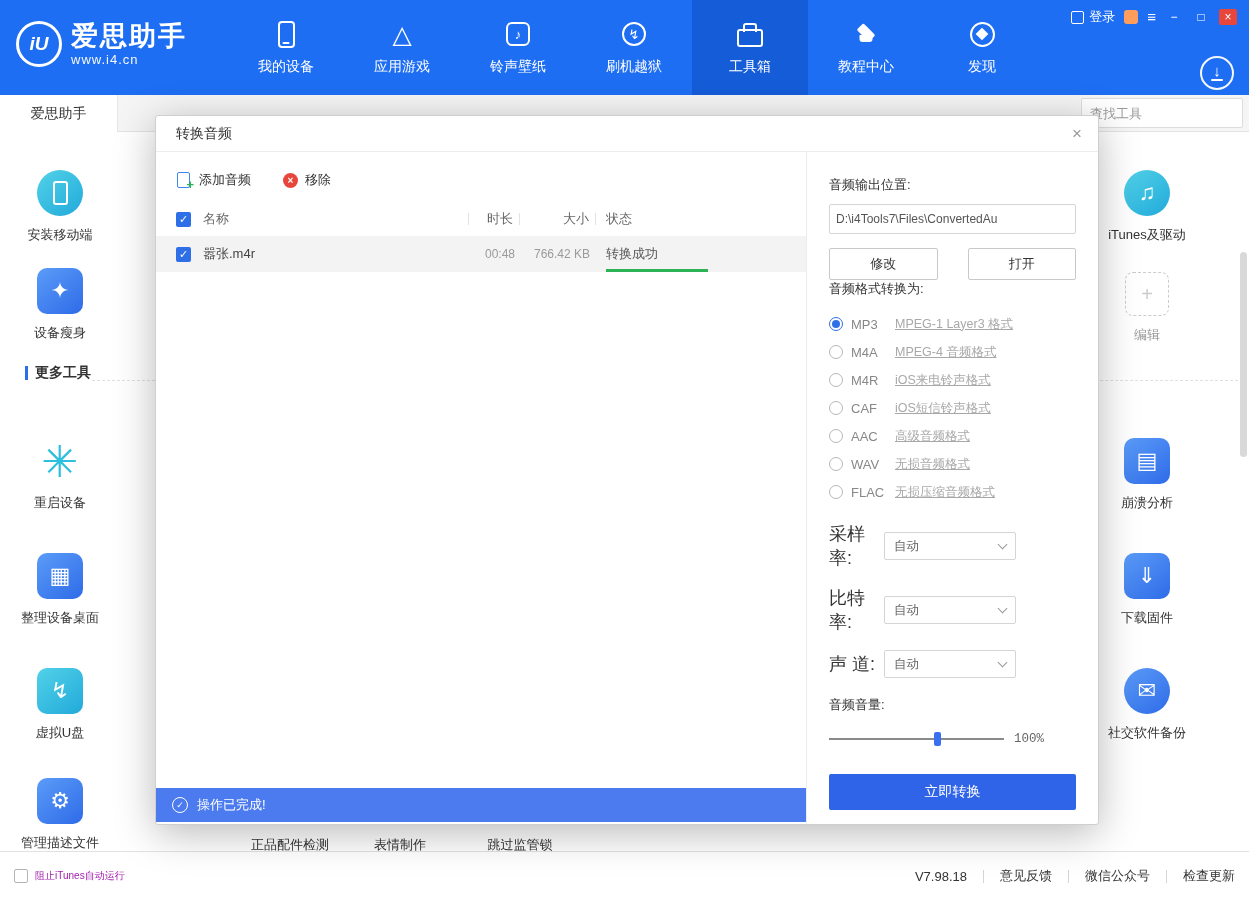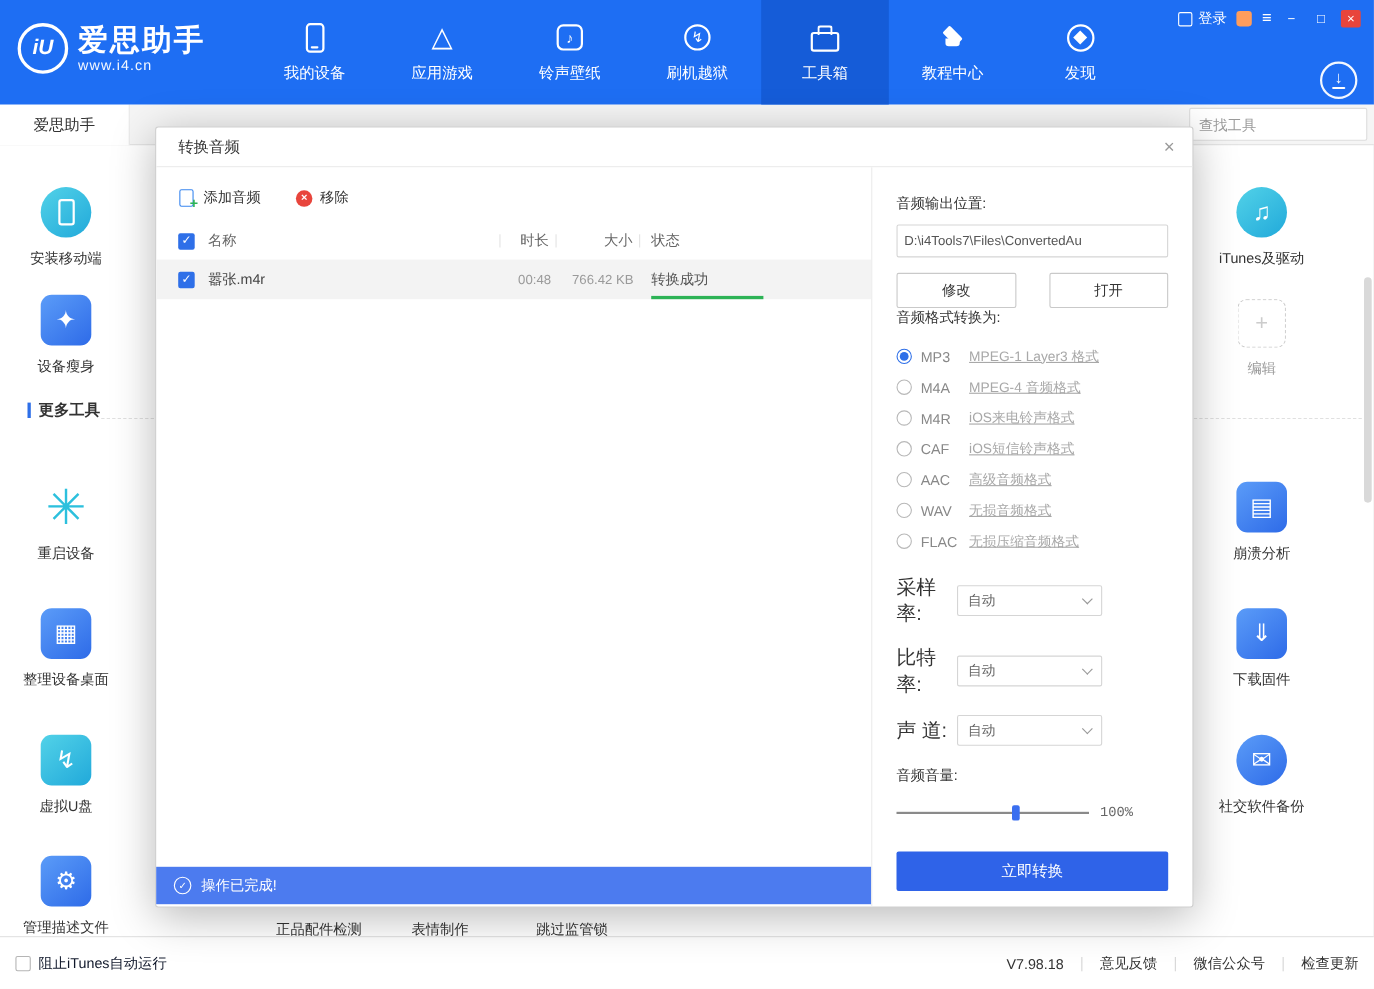--- a/index.html
+++ b/index.html
@@ -61,21 +61,21 @@
   .tool-label { font-size:13px; color:#333; margin-top:10px; white-space:nowrap; }
   .tool-label.dim { color:#999; }
   .section-head { position:absolute; left:25px; top:364px; display:flex; align-items:center; gap:7px; z-index:1; }
   .section-bar { width:3px; height:14px; background:#2e6fe8; }
   .section-title { font-size:14px; color:#333; font-weight:bold; }
   .dash-line { position:absolute; left:92px; right:6px; top:380px; border-top:1px dashed #e0e0e0; z-index:1; }
   .cut-label { position:absolute; top:836px; width:120px; text-align:center; font-size:13px; color:#333; z-index:1; white-space:nowrap; }
   .scrollbar { position:absolute; right:2px; top:252px; width:7px; height:205px; background:#d9d9d9; border-radius:4px; z-index:3; }
 
   
-  .dialog { position:absolute; left:141px; top:115px; width:944px; height:710px; background:#fff; border:1px solid #cfcfcf; border-radius:3px; box-shadow:0 8px 40px rgba(0,0,0,.28); z-index:10; }
+  .dialog { position:absolute; left:155px; top:115px; width:944px; height:710px; background:#fff; border:1px solid #cfcfcf; border-radius:3px; box-shadow:0 8px 40px rgba(0,0,0,.28); z-index:10; }
   .dlg-titlebar { height:36px; border-bottom:1px solid #ececec; position:relative; display:flex; align-items:center; }
   .dlg-title { margin-left:20px; font-size:14px; color:#333; }
   .dlg-close { position:absolute; right:16px; top:0; height:36px; display:flex; align-items:center; font-size:17px; color:#999; cursor:pointer; }
   .dlg-left { position:absolute; left:0; top:36px; width:650px; bottom:0; }
   .dlg-right { position:absolute; left:650px; top:36px; right:0; bottom:0; border-left:1px solid #ececec; padding:24px 22px 0 22px; }
 
   .dlg-toolbar { margin-top:10px; padding-left:20px; height:36px; display:flex; align-items:center; gap:32px; }
   .tb-btn { display:flex; align-items:center; gap:7px; font-size:13px; color:#333; cursor:pointer; }
   .ic-addfile { position:relative; width:16px; height:16px; }
   .ic-addfile::before { content:""; position:absolute; left:1px; top:0; width:11px; height:14px; border:1.5px solid #3a87f0; border-radius:2px; background:#fff; }
@@ -116,21 +116,21 @@
   .chev { width:7px; height:7px; border-right:1.5px solid #999; border-bottom:1.5px solid #999; transform:rotate(45deg); margin-top:-3px; }
   .vol-label { margin-top:18px; }
   .vol-row { margin-top:18px; display:flex; align-items:center; gap:10px; }
   .vol-track { position:relative; width:175px; height:2px; background:#8a8a8a; cursor:pointer; }
   .vol-handle { position:absolute; left:60%; top:-6px; width:7px; height:14px; background:#3a6ff0; border-radius:2px; cursor:pointer; }
   .vol-value { font-size:12.5px; color:#666;font-family:Liberation Mono, monospace; }
   .convert-btn { position:absolute; left:22px; right:22px; bottom:14px; height:36px; background:#2f63e8; color:#fff; border-radius:2px; display:flex; align-items:center; justify-content:center; font-size:14px; cursor:pointer; }
 
   
   .footer { position:absolute; left:0; top:851px; width:1249px; height:48px; background:#fff; border-top:1px solid #e2e2e2; z-index:6; }
-  .ft-left { position:absolute; left:14px; top:0; height:48px; display:flex; align-items:center; gap:7px; font-size:13px; color:#0f172a; }
+  .ft-left { position:absolute; left:14px; top:0; height:48px; display:flex; align-items:center; gap:7px; font-size:10px; color:#a21caf; }
   .ft-cb { width:14px; height:14px; border:1px solid #b5b5b5; border-radius:2px; background:#fff; cursor:pointer; }
   .ft-right { position:absolute; right:14px; top:0; height:48px; display:flex; align-items:center; font-size:13px; color:#333; }
   .ft-sep { width:1px; height:13px; background:#d5d5d5; margin:0 16px; }
   .ft-link { cursor:pointer; }
 </style>
 </head>
 <body>
 
 <div class="app">
 

